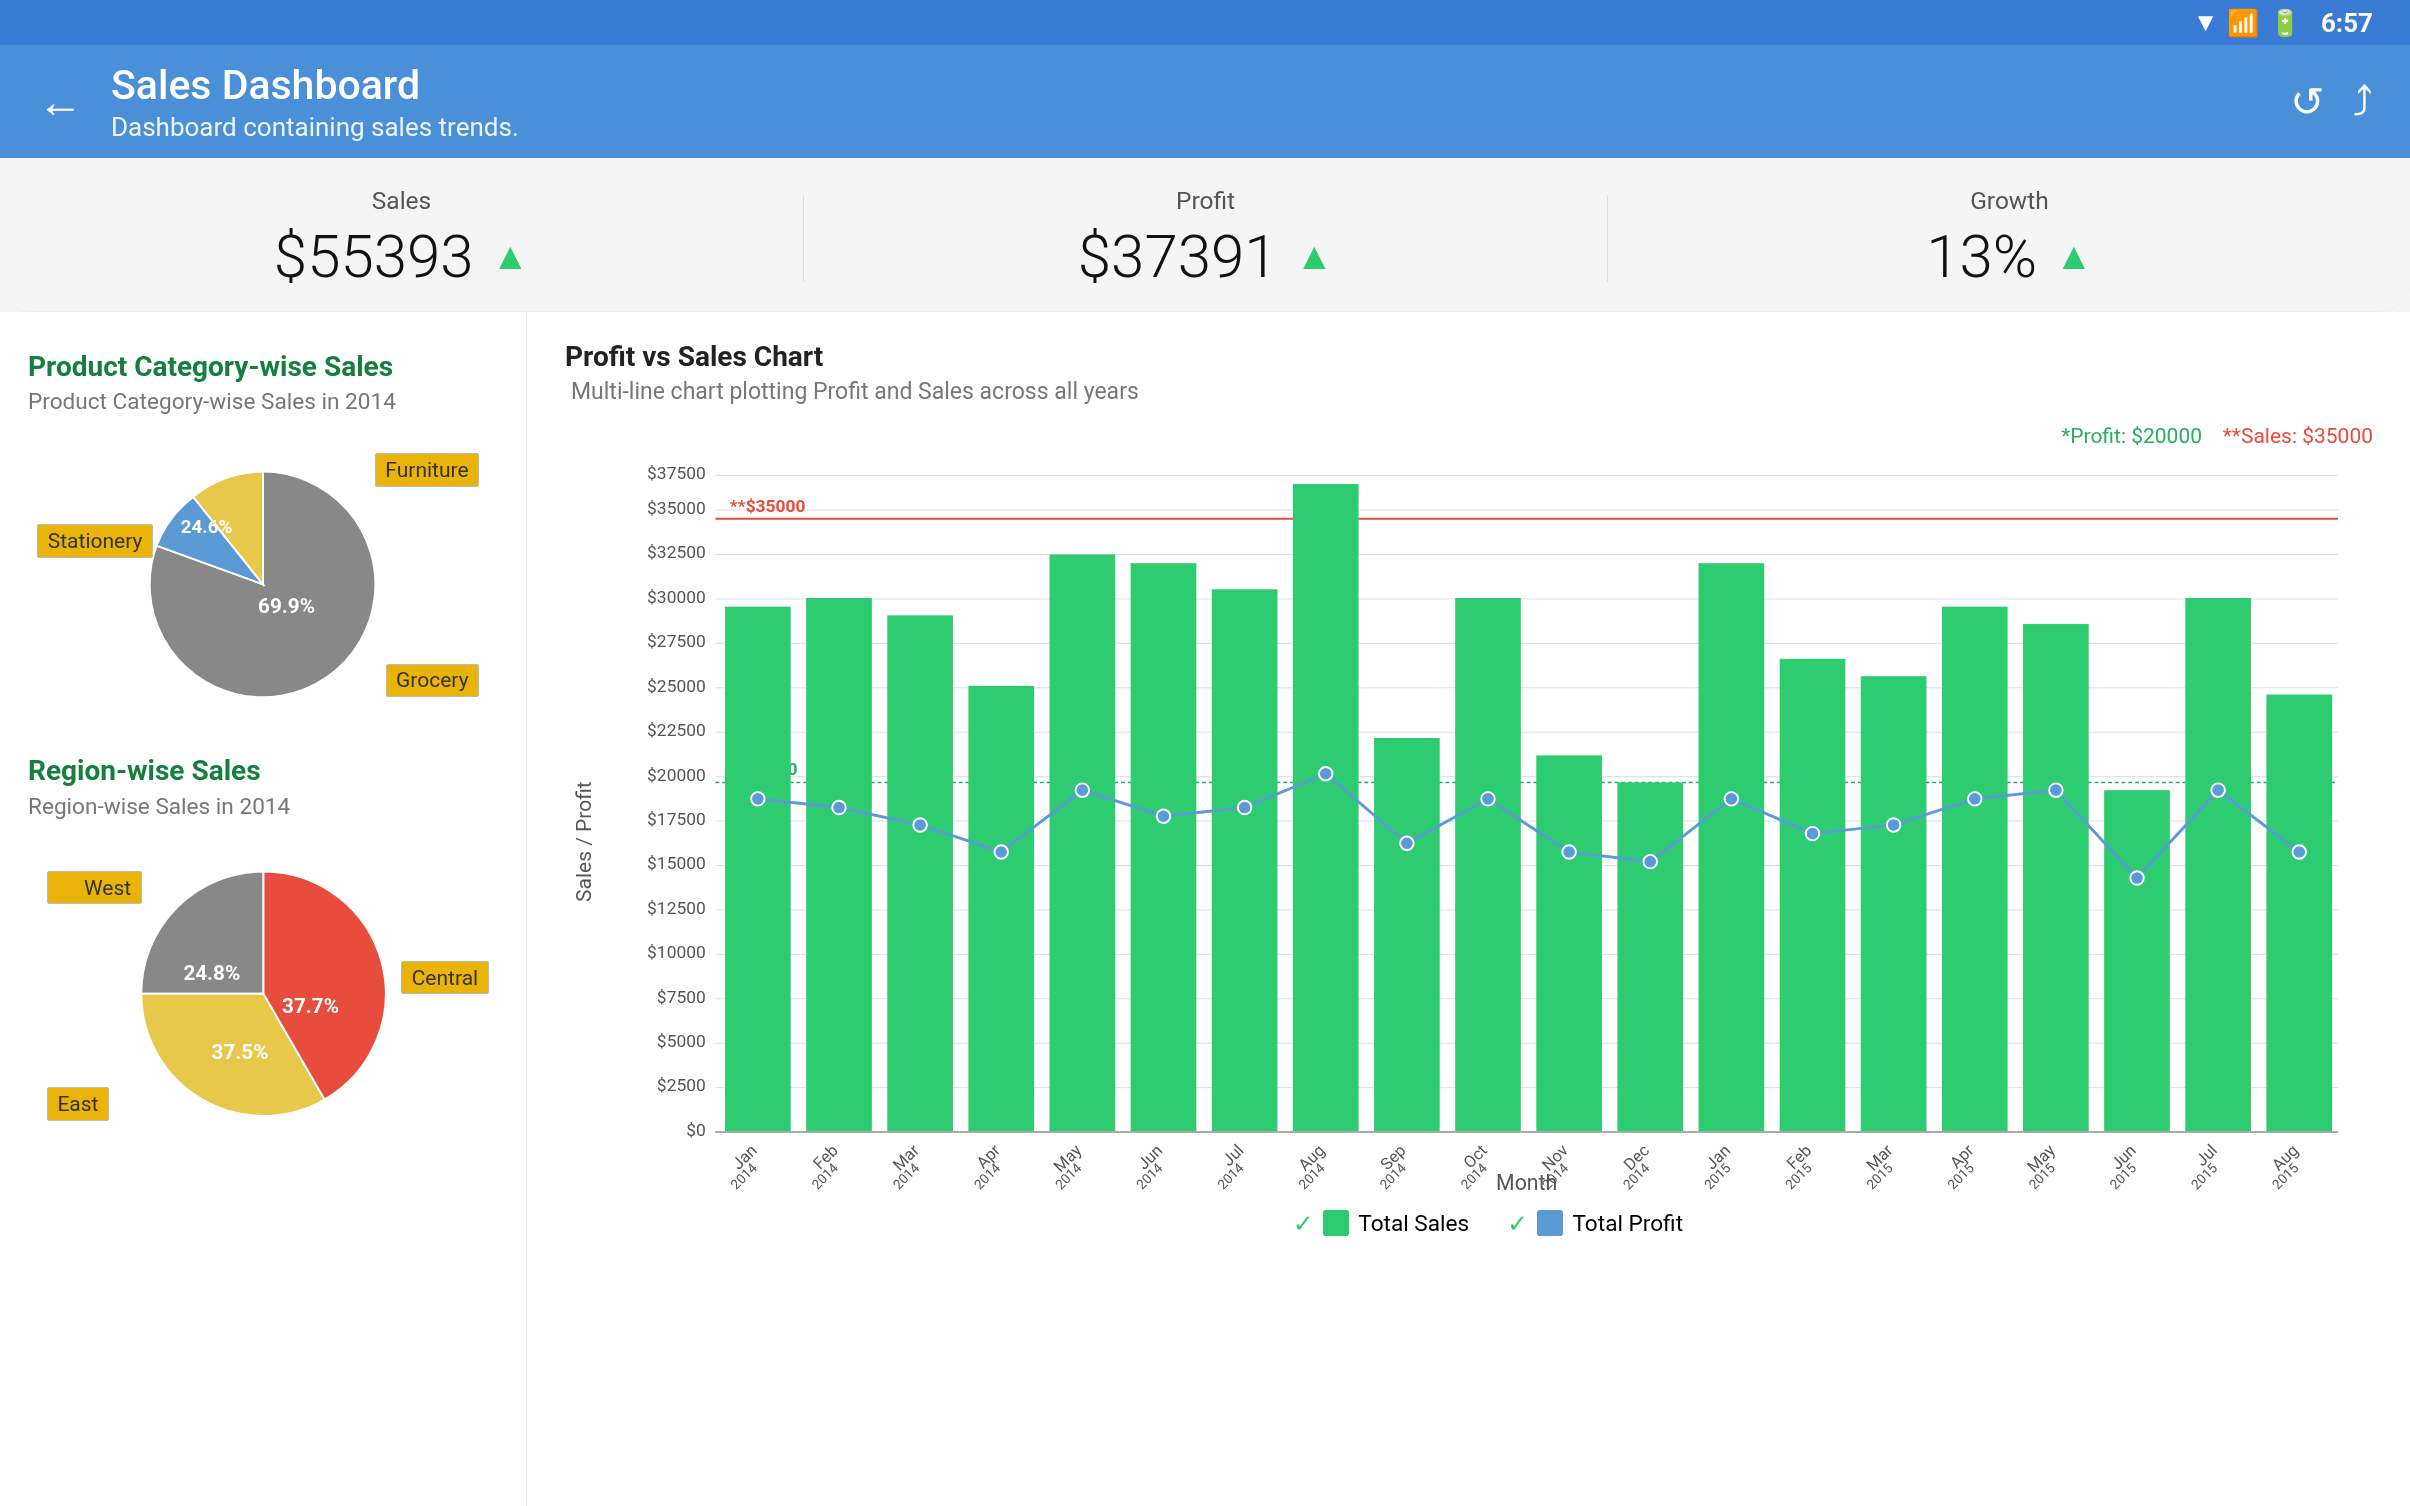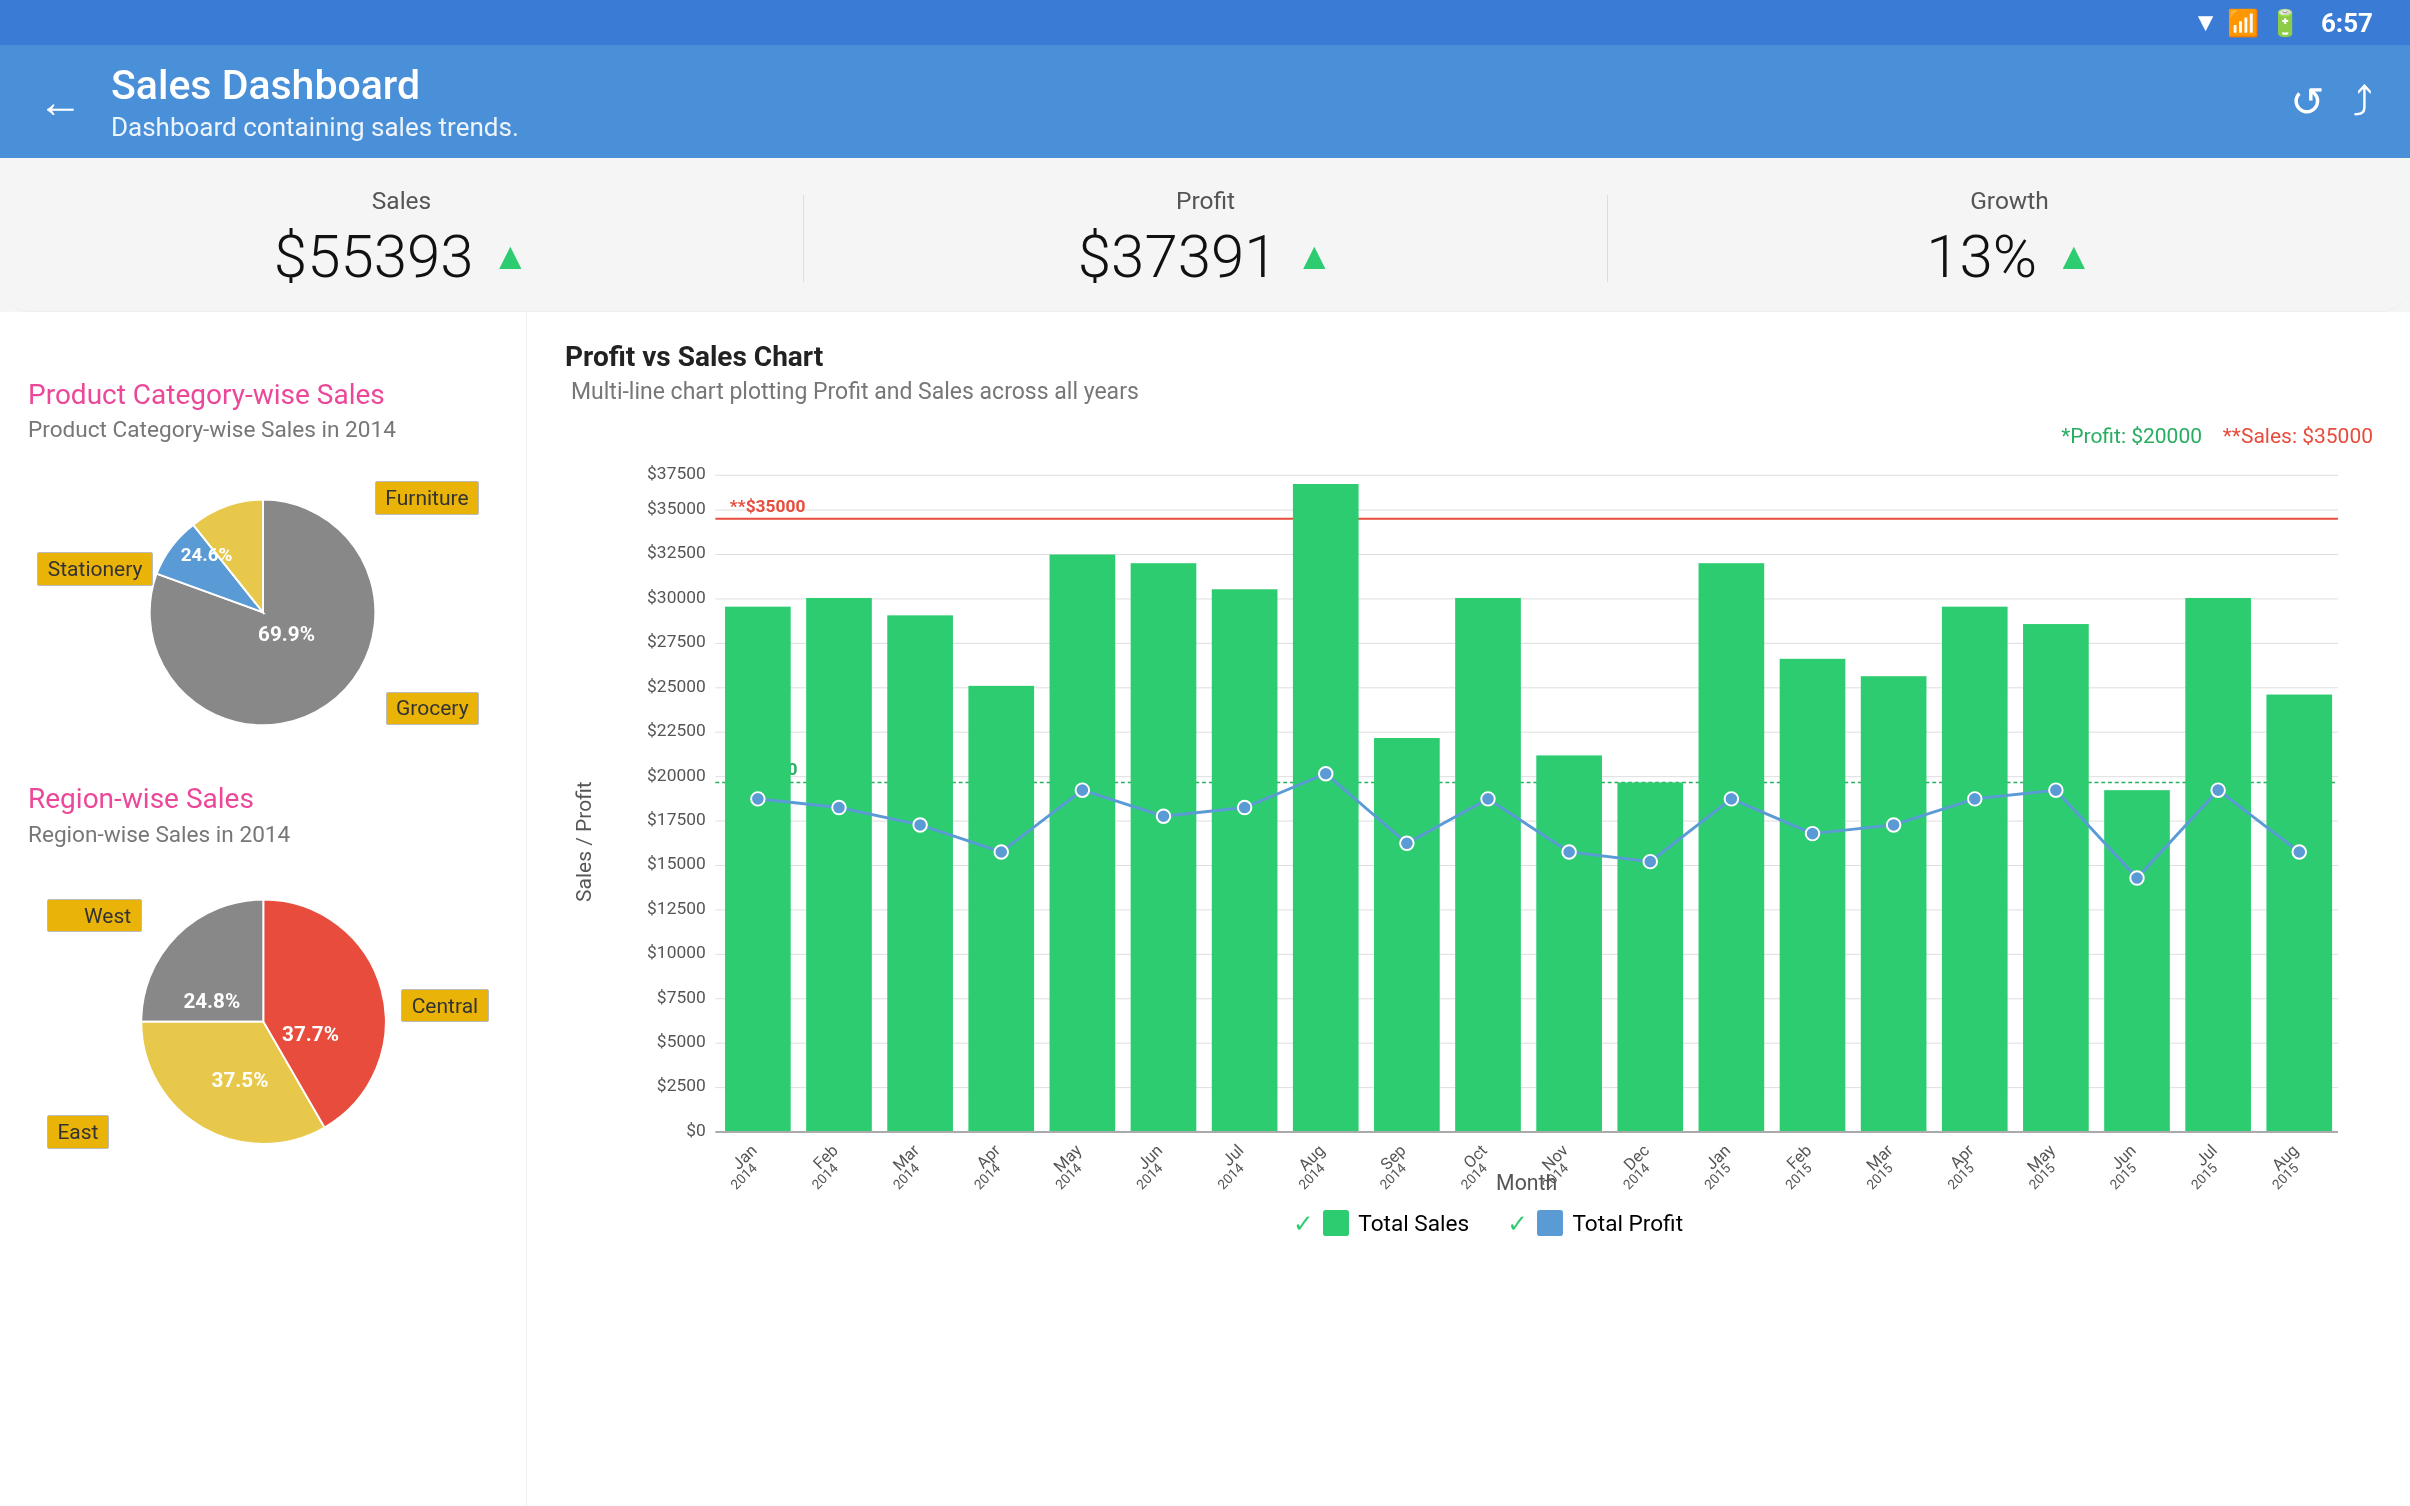--- a/index.html
+++ b/index.html
@@ -47,21 +47,21 @@
 
     
     .kpi-row { display: flex; justify-content: flex-end; padding: 28px 0 19px 0; border-bottom: 0.9px solid #eee; border-radius: 31px; }
     .kpi-item { text-align: center; flex: 1; }
     .kpi-label { font-size: 24.5px; color: #555; margin-bottom: 5.6px; }
     .kpi-value { font-size: 60px; font-weight: 300; color: #111; display: flex; align-items: center; justify-content: center; gap: 18px; }
     .kpi-arrow { color: #2ecc71; font-size: 38px; }
     .kpi-divider { width: 0.9px; background: #ddd; margin: 9.4px 0; }
 
     
-    .section-title { font-size: 28px; font-weight: normal; color: #ec4899; margin-top: 28px; margin-bottom: 5.6px; }
+    .section-title { font-size: 28px; font-weight: bold; color: #15803d; margin-bottom: 5.6px; }
     .section-subtitle { font-size: 22.6px; color: #777; margin-bottom: 19px; }
 
     
     .pie-container { display: flex; justify-content: center; align-items: center; position: relative; margin: 19px 0 38px 0; }
 
     
     .right-panel { flex: 1; padding: 28px 38px; }
     .chart-title { font-size: 28px; font-weight: bold; color: #222; margin-bottom: 5.6px; }
     .chart-subtitle { font-size: 23px; color: #777; margin-bottom: 19px; margin-left: 6px; }
     .chart-legend-top { text-align: right; font-size: 21px; margin-bottom: 7.5px; }

